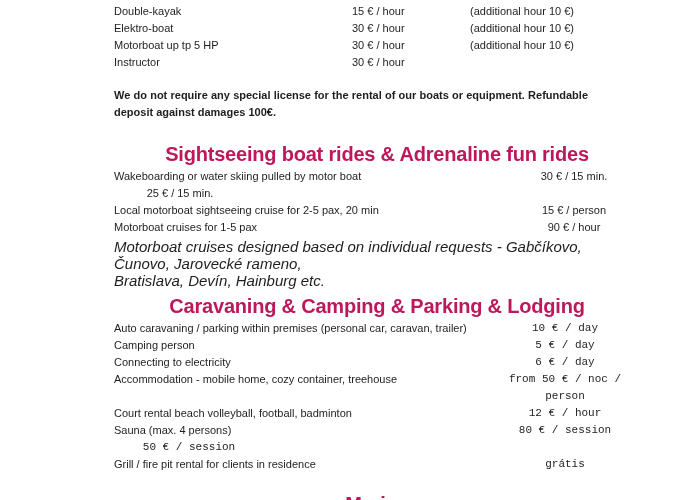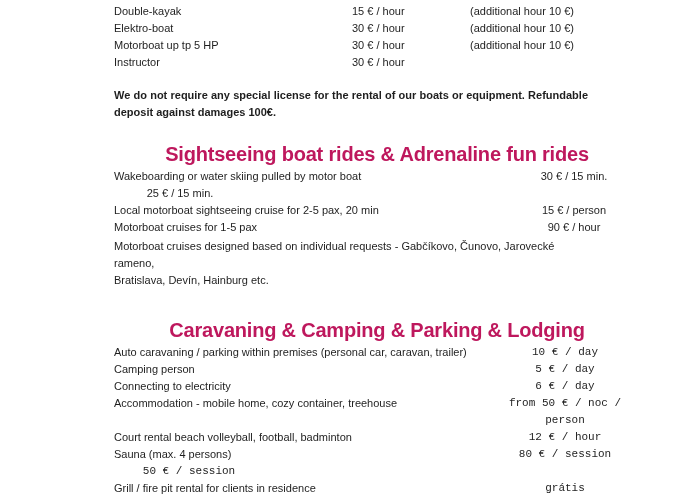--- a/index.html
+++ b/index.html
@@ -24,25 +24,25 @@
   .row.cols2b .price { width:150px; flex:0 0 auto; text-align:center;font-family:Liberation Mono, monospace; }
 
   .disclaimer { margin:16px 0 0 0; width:474px; font-size:11px; line-height:17px;
                 font-weight:bold; }
   .disclaimer .l1 { text-align:justify; text-align-last:justify; }
   .disclaimer .l2 { text-align:left; }
 
   h1.sec { margin:0; font-size:20px; line-height:26px; font-weight:bold;
            text-align:center; color:#be185d; letter-spacing:-0.2px; }
   h1.h-sightseeing { margin-top:20px; }
-  h1.h-caravaning  { margin-top:28px; }
+  h1.h-caravaning  { margin-top:4px; }
   h1.h-marina      { margin-top:18px; }
 
   .rows-block { margin-top:1px; }
-  .small-note { margin:2px 0 0 0; width:482px; font-size:11px; line-height:17px; }
+  .small-note { margin:2px 0 0 0; width:482px; font-size:15px; line-height:17px;font-style:italic; }
 </style>
 </head>
 <body>
 
 <div class="page">
   <div class="content">
 
     <div>
       <div class="row cols3">
         <span class="lbl">Double-kayak</span>

